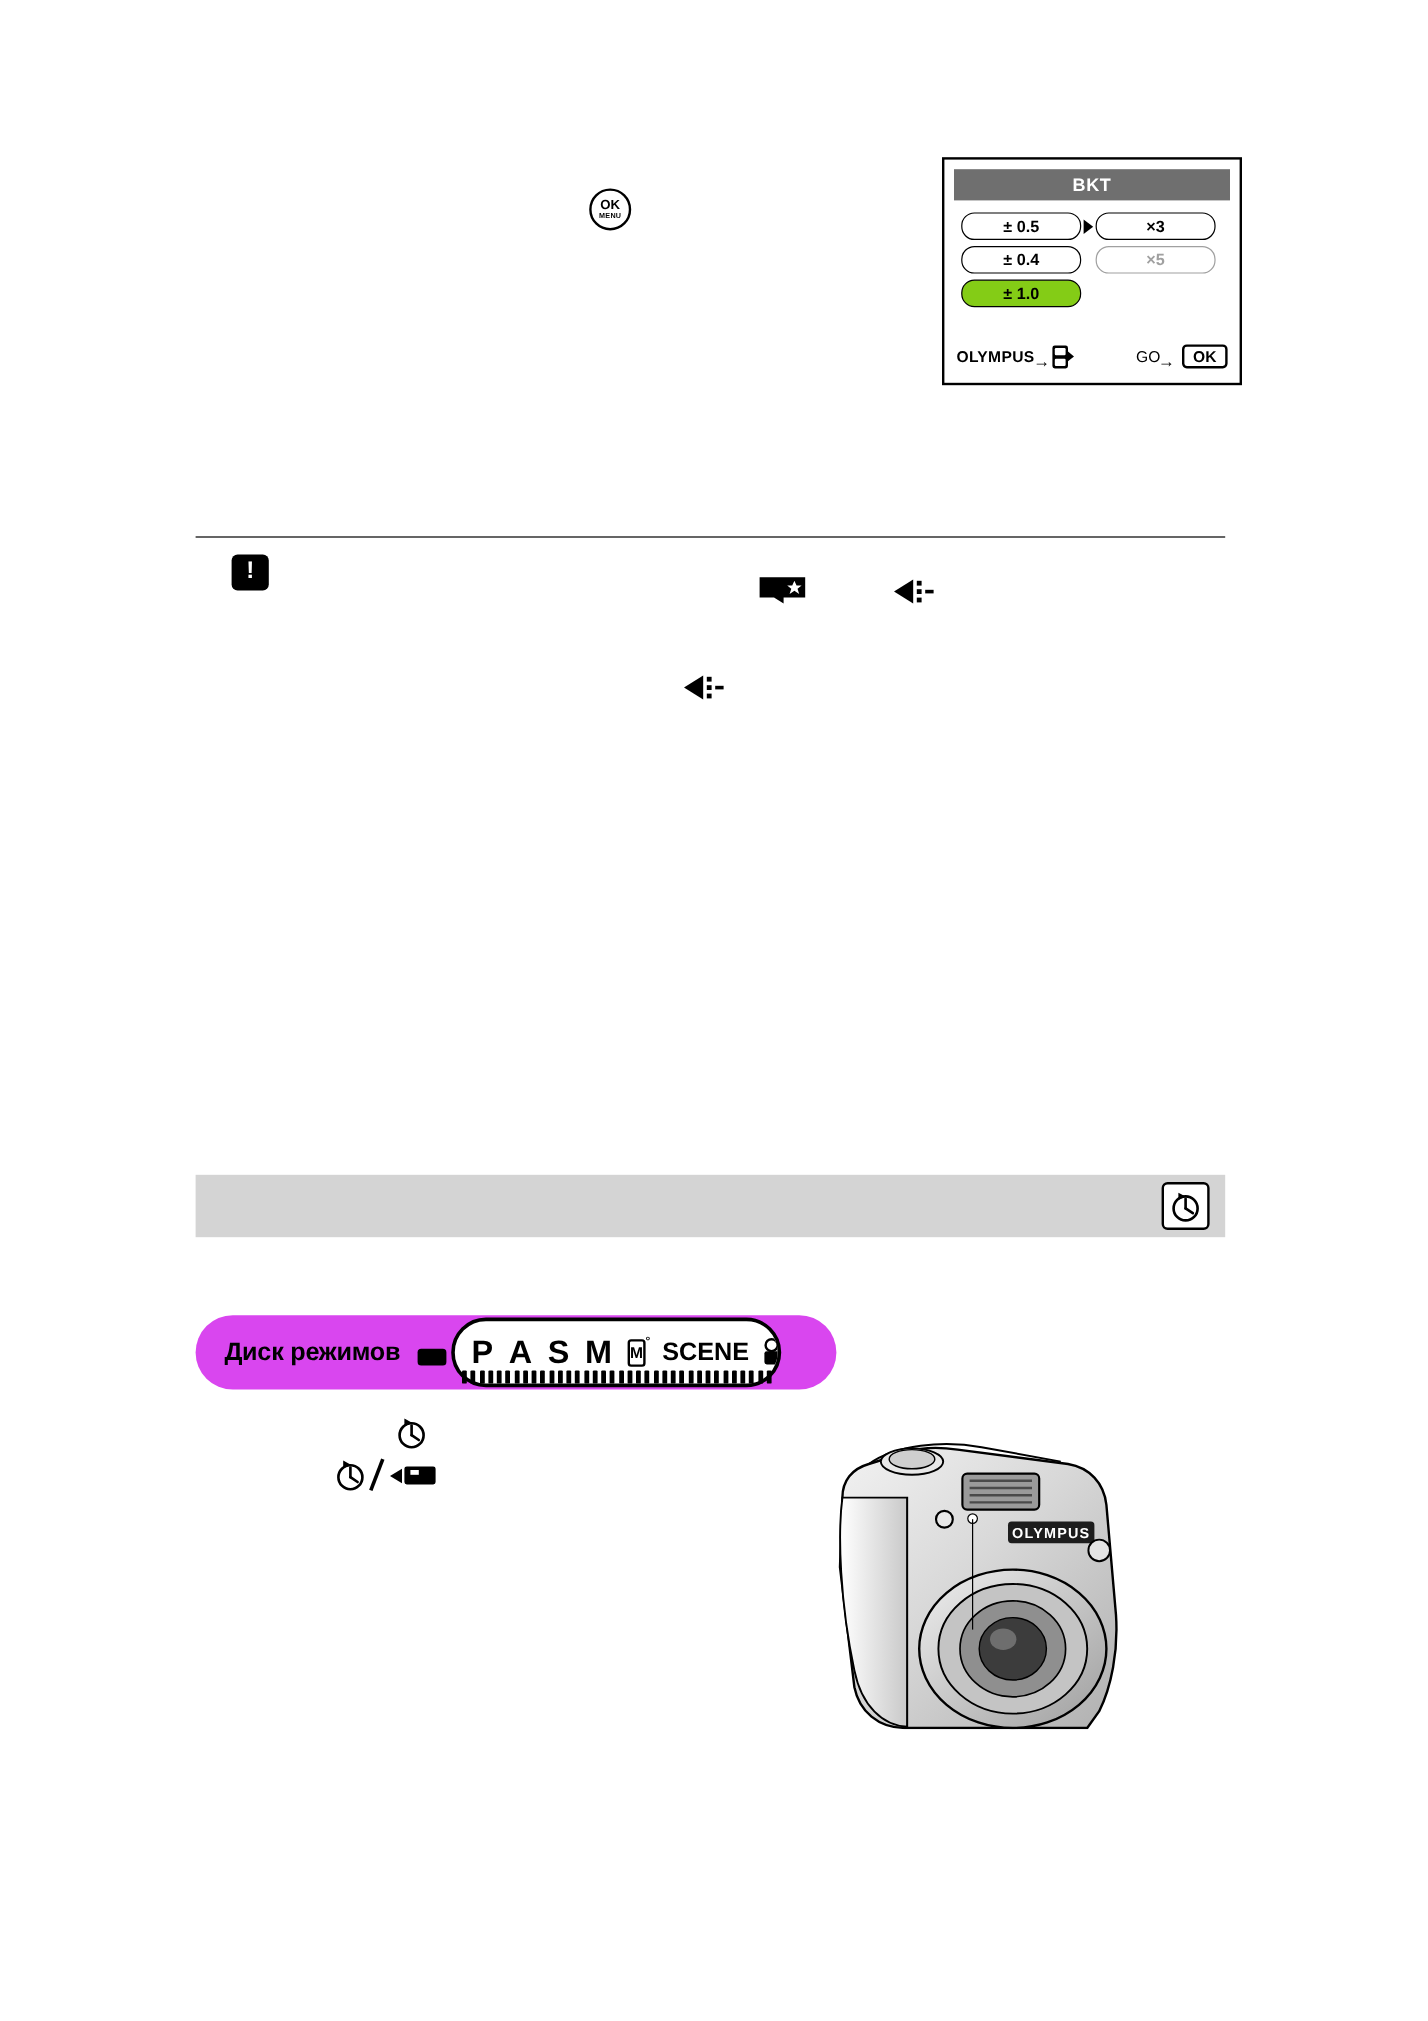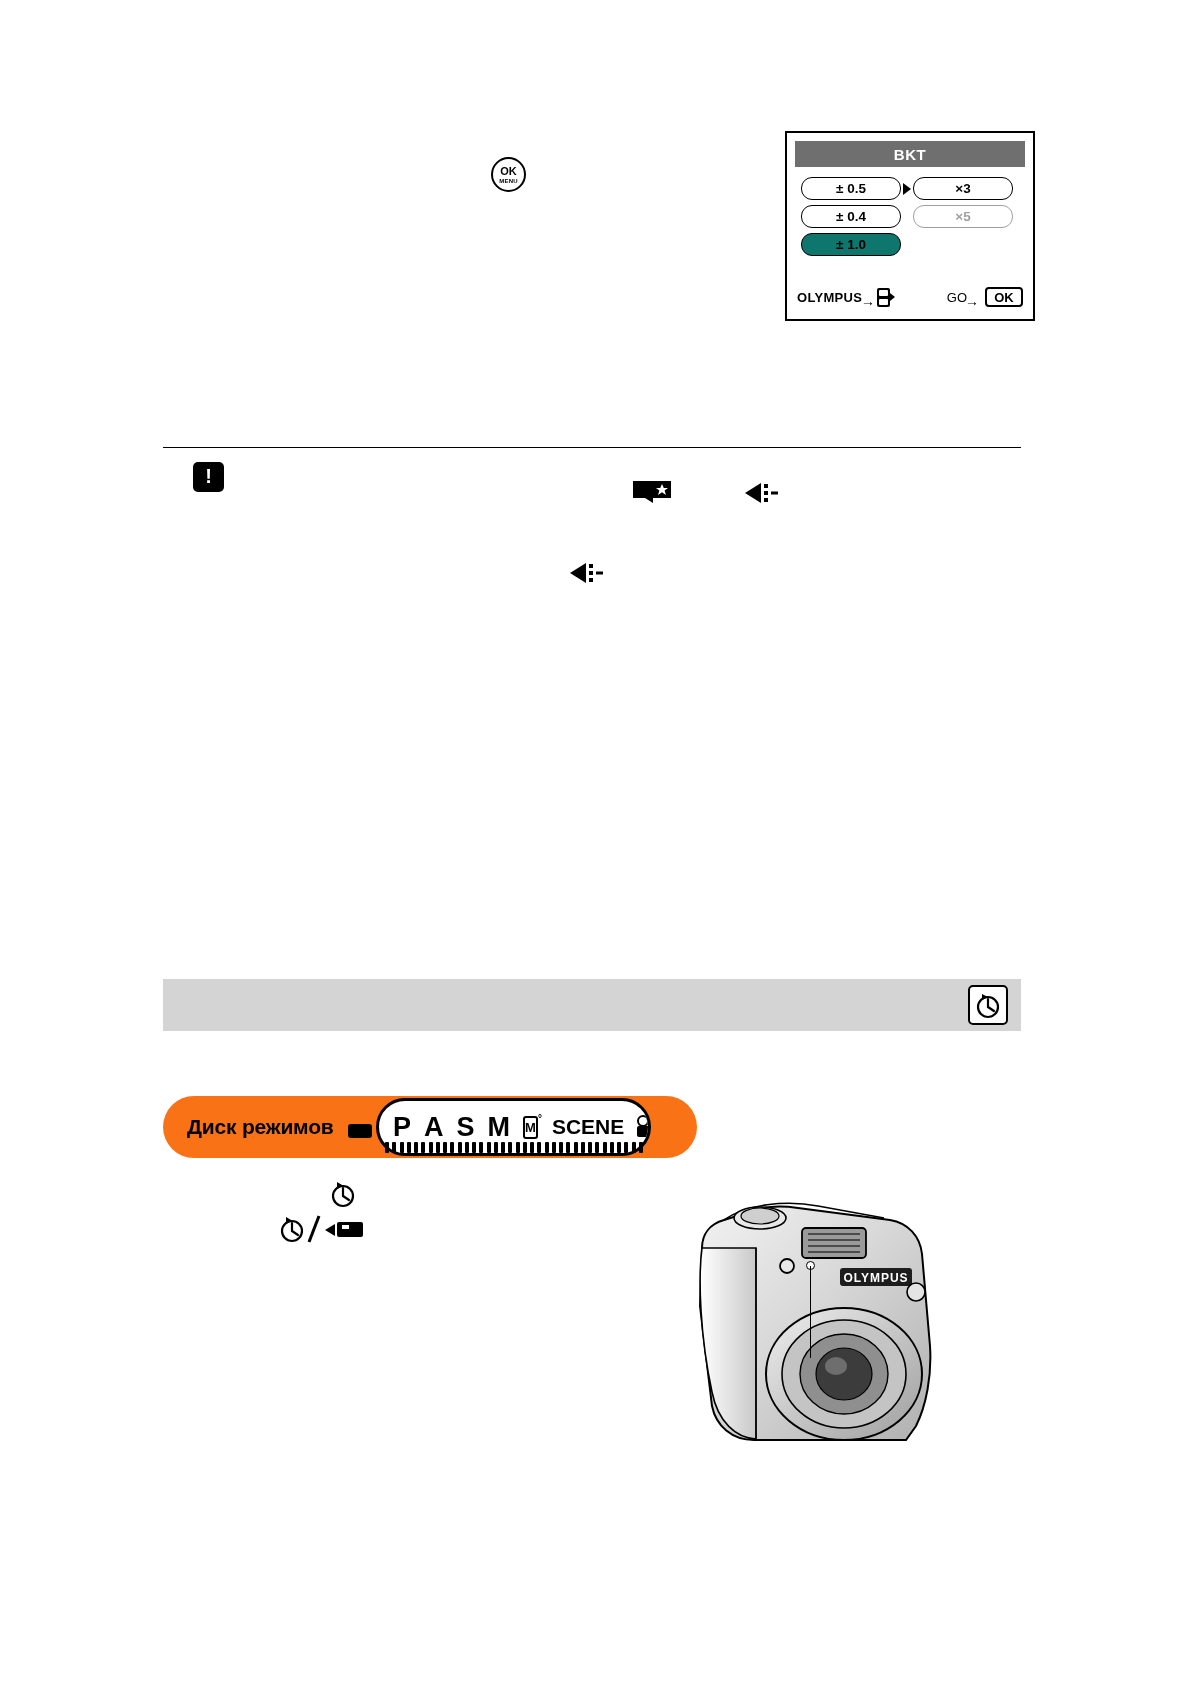--- a/index.html
+++ b/index.html
@@ -53,21 +53,21 @@
     border-radius: 11px;
     background: #ffffff;
     display: flex;
     align-items: center;
     justify-content: center;
     font-weight: bold;
     font-size: 13.5px;
     box-sizing: border-box;
   }
   .bkt-opt.selected {
-    background: #0f766e;
+    background: #84cc16;
     text-align: right;
   }
   .bkt-opt.dim {
     color: #a0a0a0;
     border-color: #a0a0a0;
   }
   #bkt-opt-03 { left: 14px; top: 44px; }
   #bkt-opt-07 { left: 14px; top: 72px; }
   #bkt-opt-10 { left: 14px; top: 100px; }
   #bkt-opt-x3 { left: 126px; top: 44px; }
@@ -268,21 +268,21 @@
     justify-content: center;
   }
 
   
   #mode-dial-banner {
     position: absolute;
     left: 163px;
     top: 1096px;
     width: 534px;
     height: 62px;
-    background: #f97316;
+    background: #d946ef;
     border-radius: 31px;
   }
   #mode-dial-label {
     position: absolute;
     left: 24px;
     top: 19px;
     font-weight: bold;
     font-size: 21px;
     letter-spacing: -0.2px;
   }

